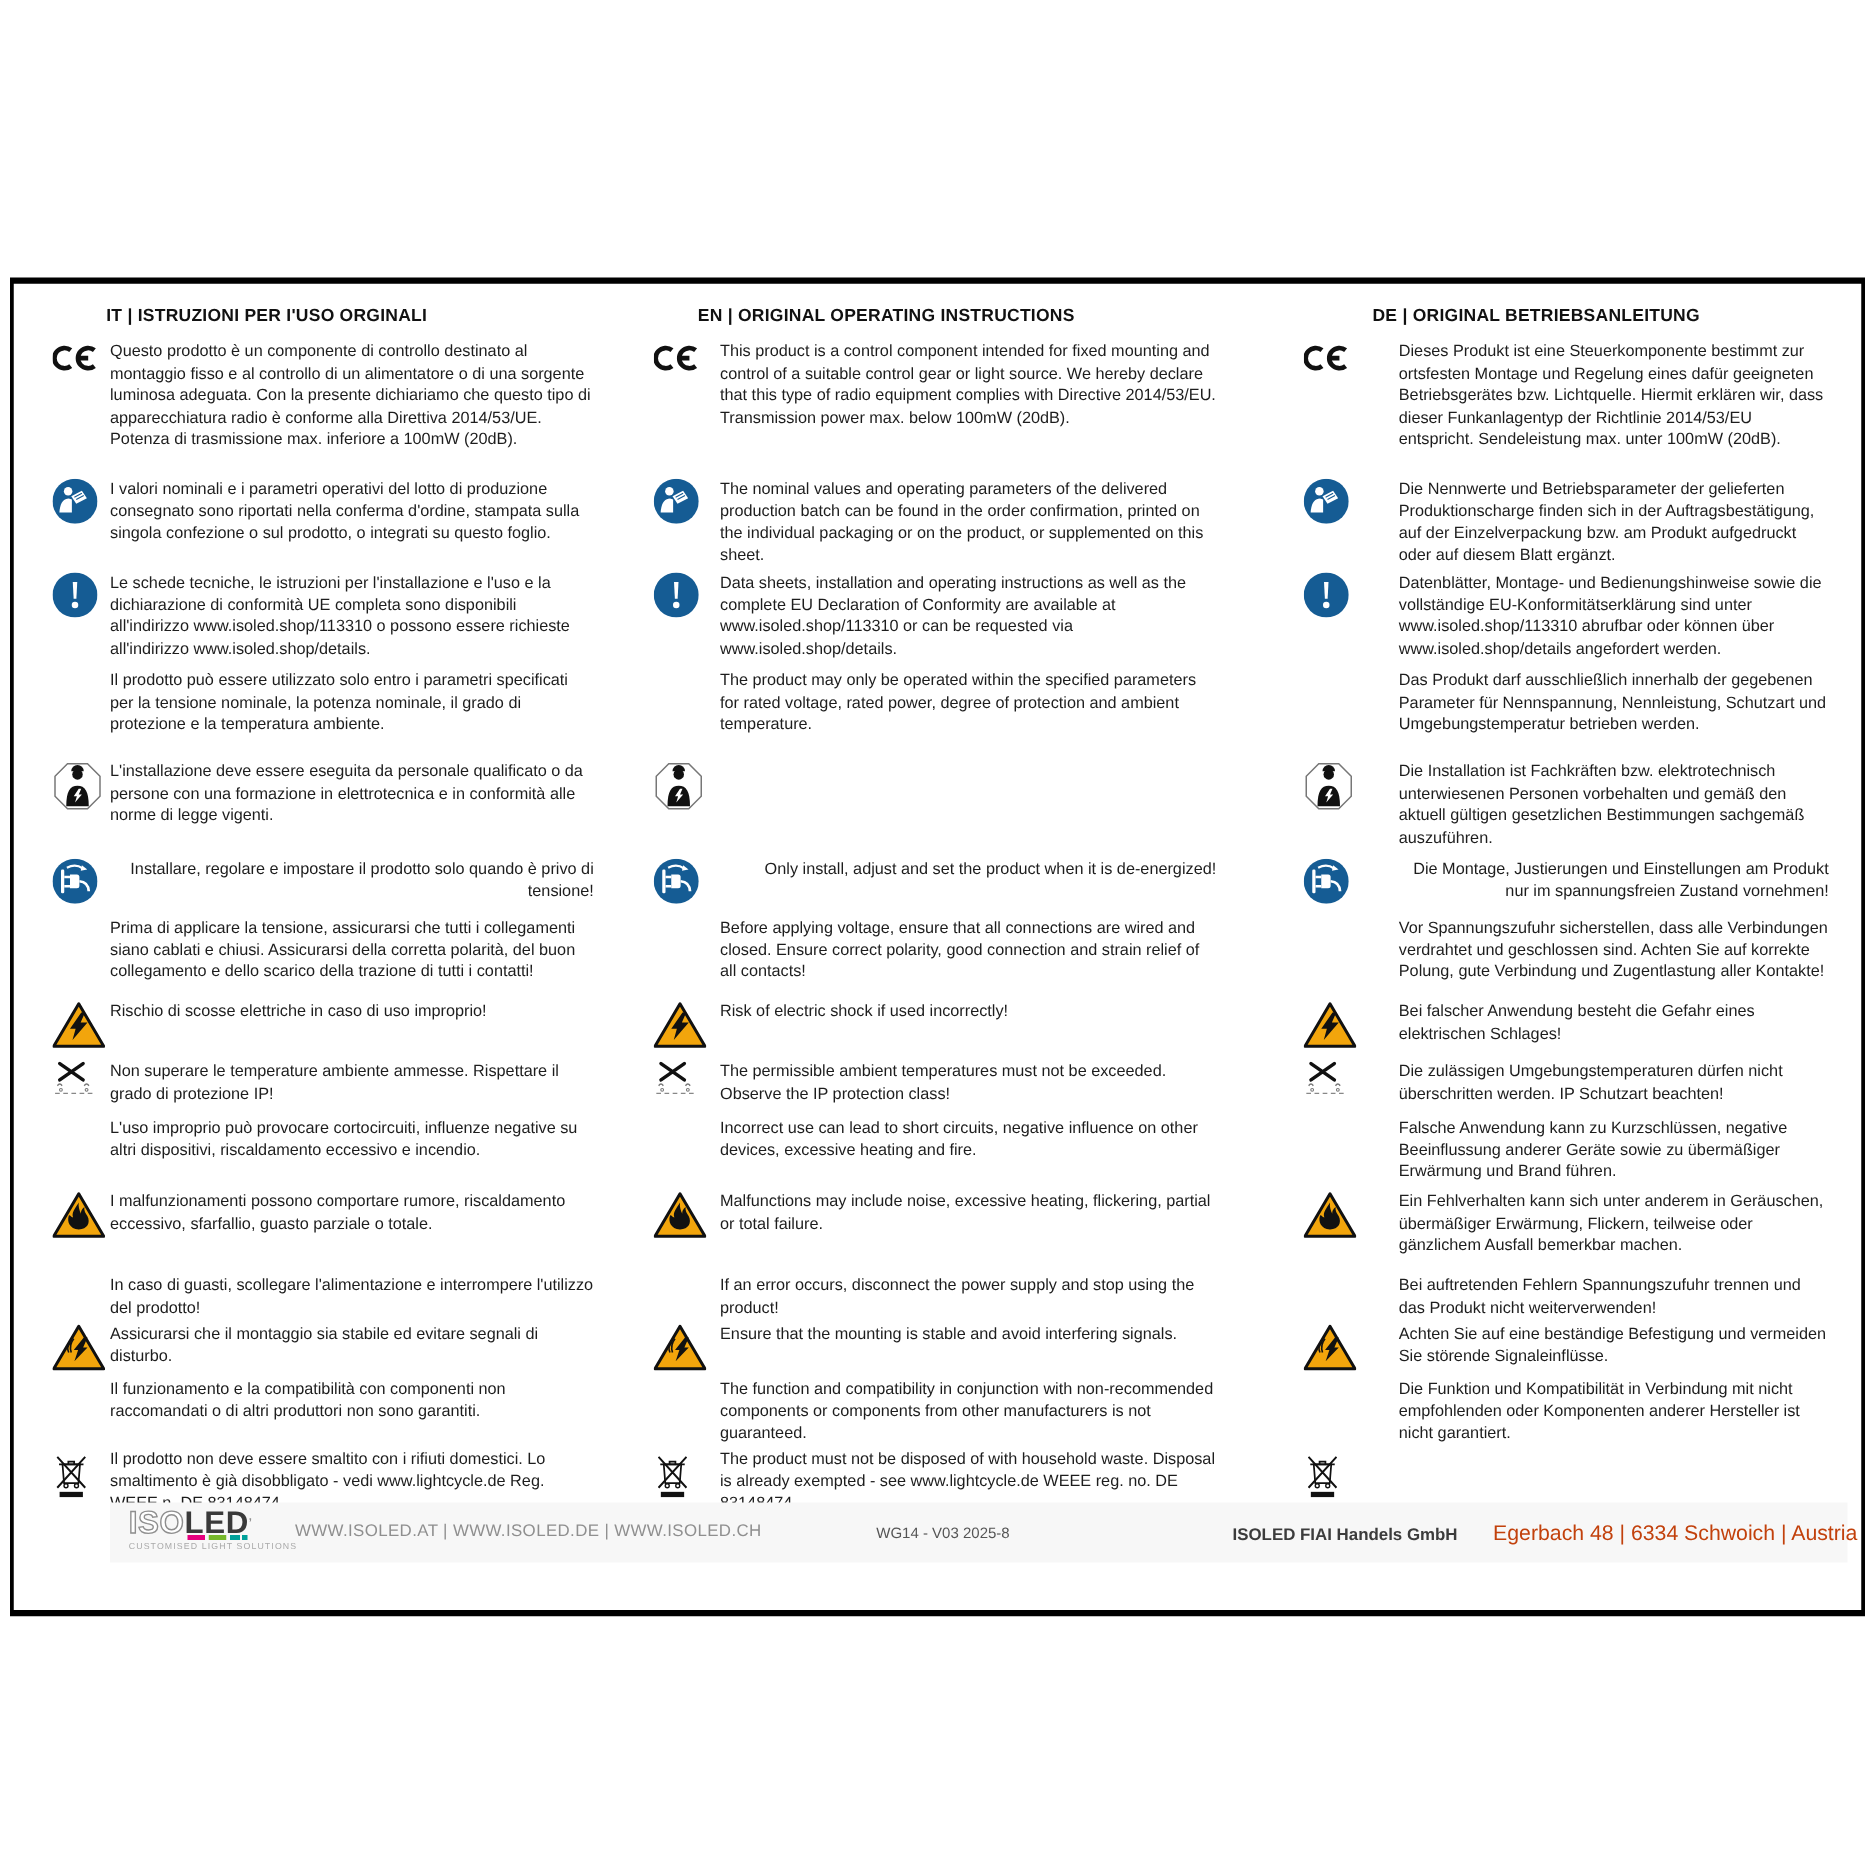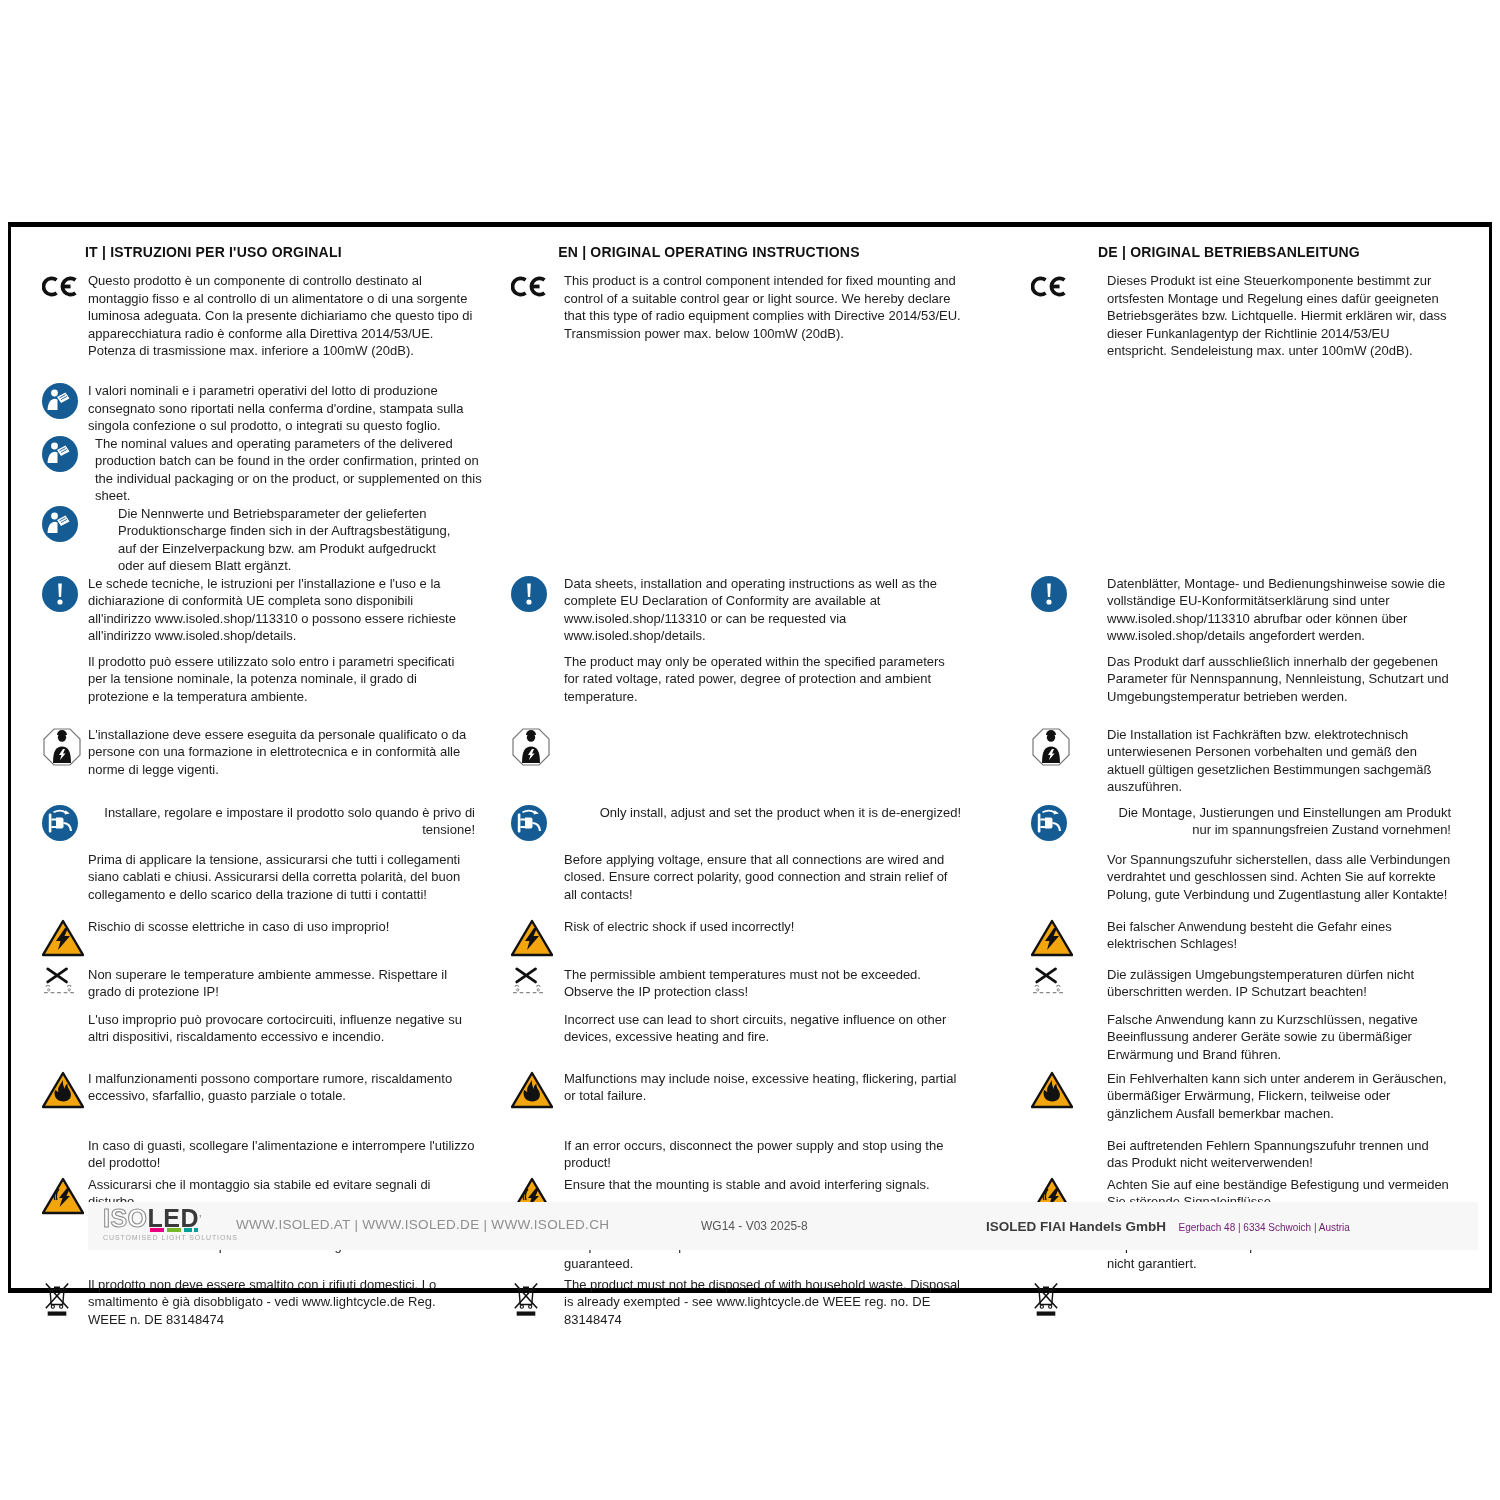--- a/index.html
+++ b/index.html
@@ -9,32 +9,32 @@
     box-sizing:border-box;border:solid #000;border-width:5px 3px 5px 3px;
     background:#fff;padding:17px 0 0 31px;
   }
   .titles{display:flex;margin-bottom:11px;}
   .col-title{font-size:14px;font-weight:bold;letter-spacing:.2px;color:#111;line-height:17px;}
   .t1{width:478px;padding-left:43px;}
   .t2{width:520px;}
   .t3{width:420px;padding-left:25px;box-sizing:border-box;}
   .row{display:flex;align-items:flex-start;}
   .cell{display:flex;align-items:flex-start;box-sizing:border-box;}
-  .c1{width:433px;margin-right:36px;}
+  .c1{width:433px;margin-right:48px;}
   .c2{width:450px;margin-right:70px;}
   .c3{width:420px;}
   .ic{flex:0 0 auto;padding-top:1px;}
   .c1 .ic{width:46px;}
   .c2 .ic{width:53px;}
   .c3 .ic{width:76px;}
   .tx{flex:1 1 auto;font-size:13px;line-height:17.5px;color:#1d1d1d;}
   .tx p{margin:0;}
   
   .r1{min-height:110px;}
-  .r2{min-height:75px;flex-direction:column;}
+  .r2{min-height:75px;}
   .r3{min-height:151px;}
   .r4{min-height:78px;}
   .r5{min-height:114px;}
   .r6{min-height:48px;}
   .r7{min-height:104px;}
   .r8{min-height:106px;}
   .r9{min-height:100px;}
   .r10{min-height:62px;}
   .r3 .p1{min-height:78px;}
   .r5 .p1{min-height:47px;text-align:right;}
@@ -52,21 +52,21 @@
   .logo-bars{display:flex;gap:3px;margin:-2px 0 2px 47px;}
   .bar{height:3.5px;width:14px;}
   .bar-pink{background:#e6007e;}
   .bar-green{background:#76b82a;}
   .bar-teal{width:14px;background:linear-gradient(90deg,#00a099 0 8px,#f7f7f7 8px 10px,#00a099 10px 14px);}
   .logo-tagline{font-size:7px;color:#a9a9a9;letter-spacing:.9px;white-space:nowrap;}
   .websites{position:absolute;left:148px;top:15px;font-size:13.5px;color:#8f8f8f;letter-spacing:.3px;}
   .doc-code{position:absolute;left:613px;top:17px;font-size:12px;color:#555;}
   .company-wrap{position:absolute;left:898px;top:15px;white-space:nowrap;}
   .company{font-size:13.5px;font-weight:bold;color:#3c3c3c;}
-  .address{font-size:10px;color:#701a75;margin-left:8px;}
+  .address{font-size:17px;color:#c2410c;margin-left:24px;}
 </style>
 </head>
 <body>
 
 <svg width="0" height="0" style="position:absolute" aria-hidden="true">
   <defs>
     <symbol id="sym-ce" viewBox="0 0 44 30">
       <path d="M16.0 7.9 A9 9 0 1 0 16.0 22.1" fill="none" stroke="#111" stroke-width="4.2"></path>
       <path d="M37.0 7.9 A9 9 0 1 0 37.0 22.1" fill="none" stroke="#111" stroke-width="4.2"></path>
       <path d="M22.5 15 H31.5" stroke="#111" stroke-width="4.2"></path>

